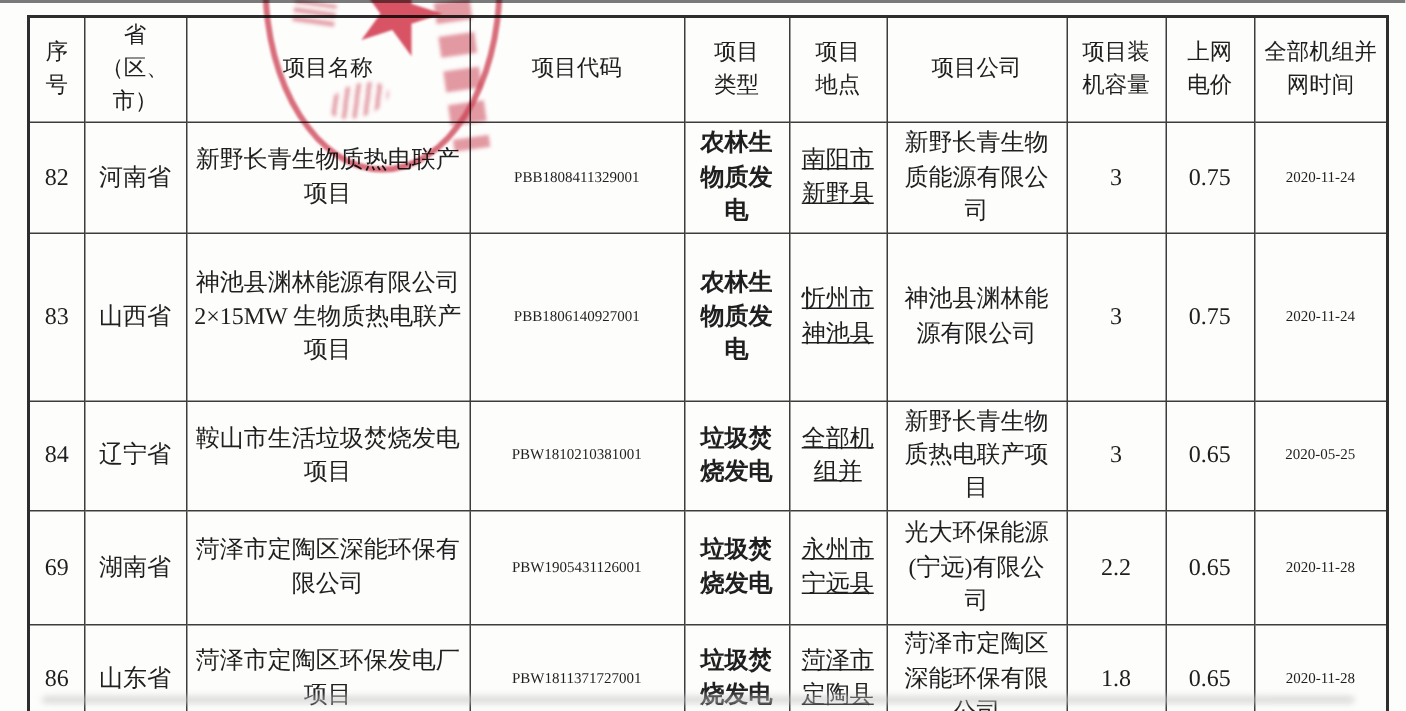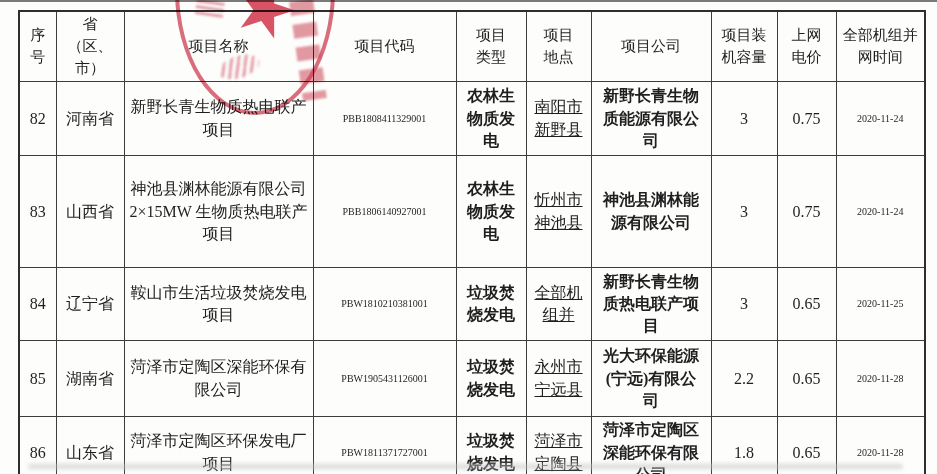--- a/index.html
+++ b/index.html
@@ -38,21 +38,21 @@
     color: #1f1f1f;
     padding: 2px 4px;
     word-break: break-all;
     overflow-wrap: anywhere;
   }
   th {
     font-weight: normal; font-size: 15px; line-height: 1.45;
     white-space: pre-line; word-break: keep-all;
   }
   .col-name  { padding: 2px 4px; text-align: center; }
-  .col-company { padding: 2px 8px; font-weight: bold; }
+  .col-company { padding: 2px 8px; }
   .col-type  { padding: 2px 6px; font-weight: bold; }
   .col-loc   { padding: 2px 4px; text-decoration: underline; }
   .col-code, .col-date { white-space: nowrap; font-size: 10px; padding: 2px 1px; }
   .col-num   { font-size: 16px; margin-left: 37px; }
 
   tr.r-hdr { height: 47px; }
   tr.r0 { height: 74px; }
   tr.r1 { height: 112px; }
   tr.r2 { height: 73px; }
   tr.r3 { height: 76px; }
@@ -163,24 +163,24 @@
       <tr class="r2">
         <td class="col-num">84</td>
         <td>辽宁省</td>
         <td class="col-name">鞍山市生活垃圾焚烧发电项目</td>
         <td class="col-code">PBW1810210381001</td>
         <td class="col-type">垃圾焚烧发电</td>
         <td class="col-loc">全部机组并</td>
         <td class="col-company">新野长青生物质热电联产项目</td>
         <td class="col-num">3</td>
         <td class="col-num">0.65</td>
-        <td class="col-date">2020-11-25</td>
+        <td class="col-date">2020-05-25</td>
       </tr>
       <tr class="r3">
-        <td class="col-num">85</td>
+        <td class="col-num">69</td>
         <td>湖南省</td>
         <td class="col-name">菏泽市定陶区深能环保有限公司</td>
         <td class="col-code">PBW1905431126001</td>
         <td class="col-type">垃圾焚烧发电</td>
         <td class="col-loc">永州市宁远县</td>
         <td class="col-company">光大环保能源(宁远)有限公司</td>
         <td class="col-num">2.2</td>
         <td class="col-num">0.65</td>
         <td class="col-date">2020-11-28</td>
       </tr>

